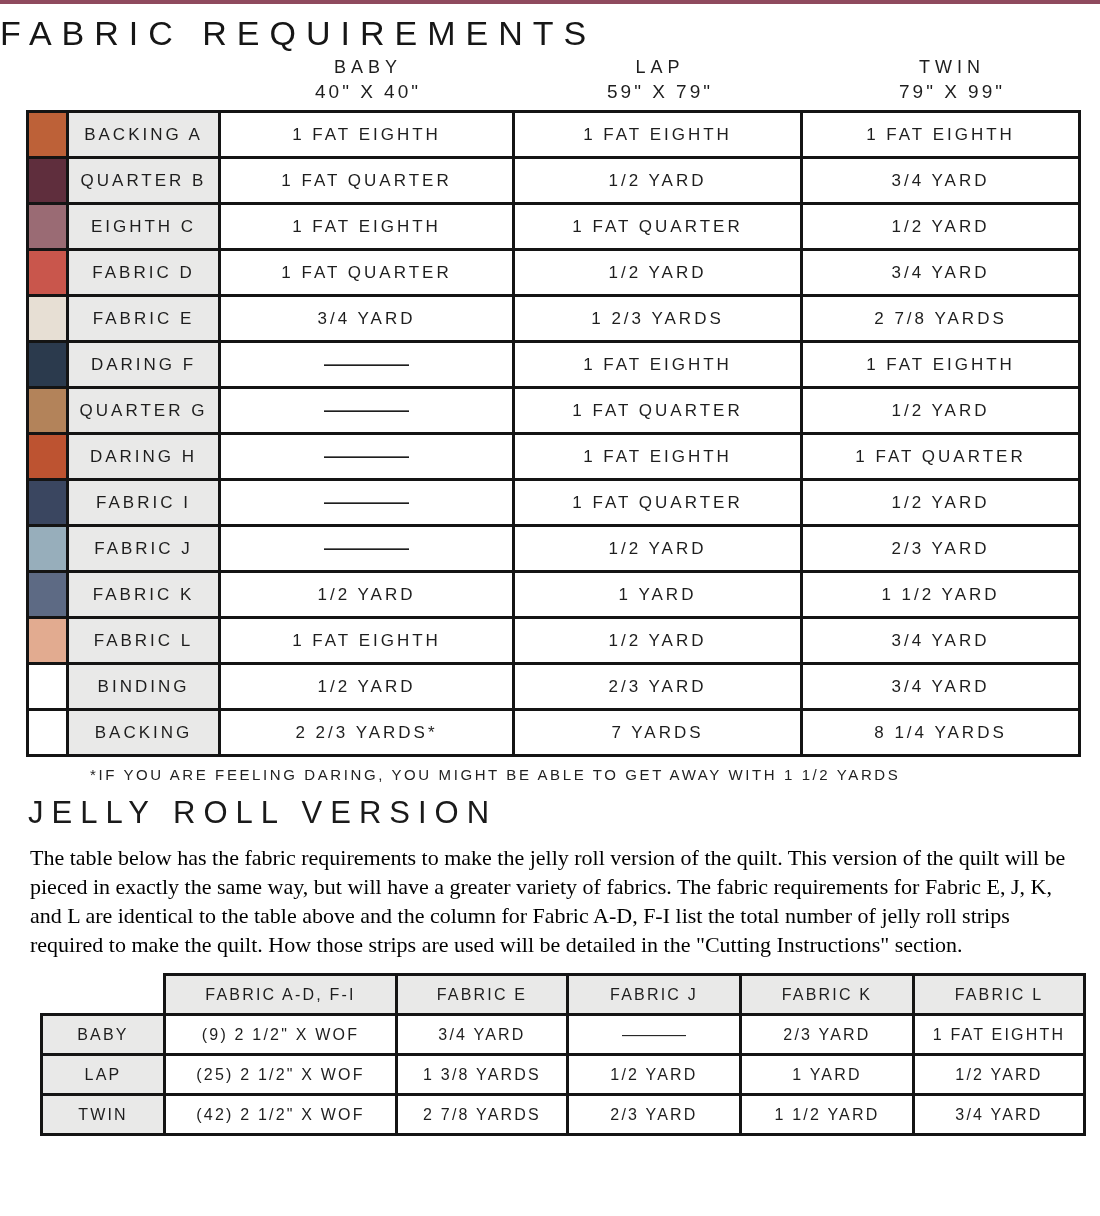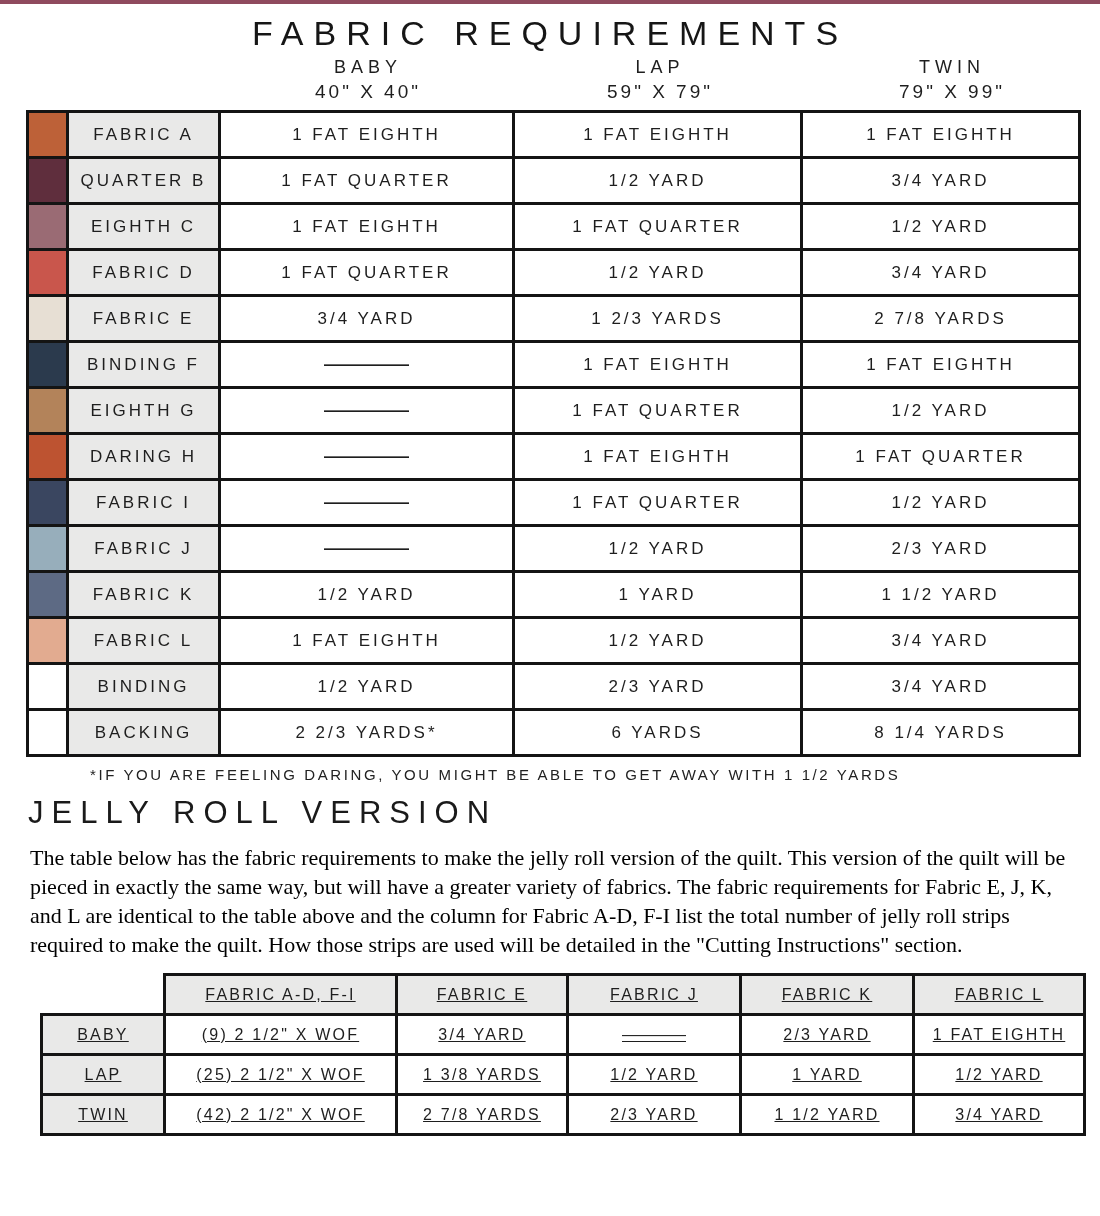--- a/index.html
+++ b/index.html
@@ -9,21 +9,21 @@
     background: #ffffff;
     font-family: "Liberation Sans", sans-serif;
     color: #1e1e1e;
     overflow: hidden;
     position: relative;
   }
   .top-bar { width: 1100px; height: 4px; }
 
   .title {
     margin: 10px 0 4px 0;
-    text-align: center;
+    text-align: left;
     font-size: 34px;
     font-weight: 500;
     letter-spacing: 10px;
     color: #161616;
     white-space: nowrap;
   }
 
   .col-headers { display: flex; margin-left: 222px; }
   .col-head { width: 292px; text-align: center; }
   .col-head .chlabel { font-size: 18px; font-weight: 500; letter-spacing: 5px; }
@@ -71,21 +71,20 @@
     font-family: "Liberation Serif", serif;
     font-size: 22px;
     line-height: 29px;
     color: #000;
   }
 
   table.jelly {
     border-collapse: collapse;
     margin: 14px 0 0 40px;
     table-layout: fixed;
-    text-decoration: underline;
   }
   table.jelly td, table.jelly th {
     border: 3px solid #141414;
     height: 40px;
     text-align: center;
     vertical-align: middle;
     font-size: 16px;
     font-weight: 400;
     letter-spacing: 2.2px;
     white-space: nowrap;
@@ -122,21 +121,21 @@
   <colgroup>
       <col style="width:40px">
       <col style="width:152px">
       <col style="width:294px">
       <col style="width:288px">
       <col style="width:278px">
     </colgroup>
   <tbody>
       <tr>
     <td class="swatch" style="background-color: rgb(189, 97, 56);"></td>
-    <td class="fname">FABRIC A</td>
+    <td class="fname">BACKING A</td>
     <td class="val">1 FAT EIGHTH</td>
     <td class="val">1 FAT EIGHTH</td>
     <td class="val">1 FAT EIGHTH</td>
   </tr>
   <tr>
     <td class="swatch" style="background-color: rgb(95, 46, 61);"></td>
     <td class="fname">QUARTER B</td>
     <td class="val">1 FAT QUARTER</td>
     <td class="val">1/2 YARD</td>
     <td class="val">3/4 YARD</td>
@@ -157,28 +156,28 @@
   </tr>
   <tr>
     <td class="swatch" style="background-color: rgb(231, 223, 212);"></td>
     <td class="fname">FABRIC E</td>
     <td class="val">3/4 YARD</td>
     <td class="val">1 2/3 YARDS</td>
     <td class="val">2 7/8 YARDS</td>
   </tr>
   <tr>
     <td class="swatch" style="background-color: rgb(43, 58, 77);"></td>
-    <td class="fname">BINDING F</td>
+    <td class="fname">DARING F</td>
     <td class="val dash">—————</td>
     <td class="val">1 FAT EIGHTH</td>
     <td class="val">1 FAT EIGHTH</td>
   </tr>
   <tr>
     <td class="swatch" style="background-color: rgb(179, 131, 90);"></td>
-    <td class="fname">EIGHTH G</td>
+    <td class="fname">QUARTER G</td>
     <td class="val dash">—————</td>
     <td class="val">1 FAT QUARTER</td>
     <td class="val">1/2 YARD</td>
   </tr>
   <tr>
     <td class="swatch" style="background-color: rgb(189, 83, 49);"></td>
     <td class="fname">DARING H</td>
     <td class="val dash">—————</td>
     <td class="val">1 FAT EIGHTH</td>
     <td class="val">1 FAT QUARTER</td>
@@ -215,21 +214,21 @@
     <td class="swatch" style="background-color: rgb(255, 255, 255);"></td>
     <td class="fname">BINDING</td>
     <td class="val">1/2 YARD</td>
     <td class="val">2/3 YARD</td>
     <td class="val">3/4 YARD</td>
   </tr>
   <tr>
     <td class="swatch" style="background-color: rgb(255, 255, 255);"></td>
     <td class="fname">BACKING</td>
     <td class="val">2 2/3 YARDS*</td>
-    <td class="val">6 YARDS</td>
+    <td class="val">7 YARDS</td>
     <td class="val">8 1/4 YARDS</td>
   </tr>
 </tbody>
   </table>
 
 <div class="footnote">*IF YOU ARE FEELING DARING, YOU MIGHT BE ABLE TO GET AWAY WITH 1 1/2 YARDS</div>
 
 <div class="jelly-heading">JELLY ROLL VERSION</div>
 
 <p class="jelly-paragraph">The table below has the fabric requirements to make the jelly roll version of the quilt. This version of the quilt will be pieced in exactly the same way, but will have a greater variety of fabrics. The fabric requirements for Fabric E, J, K, and L are identical to the table above and the column for Fabric A-D, F-I list the total number of jelly roll strips required to make the quilt. How those strips are used will be detailed in the "Cutting Instructions" section.</p>

